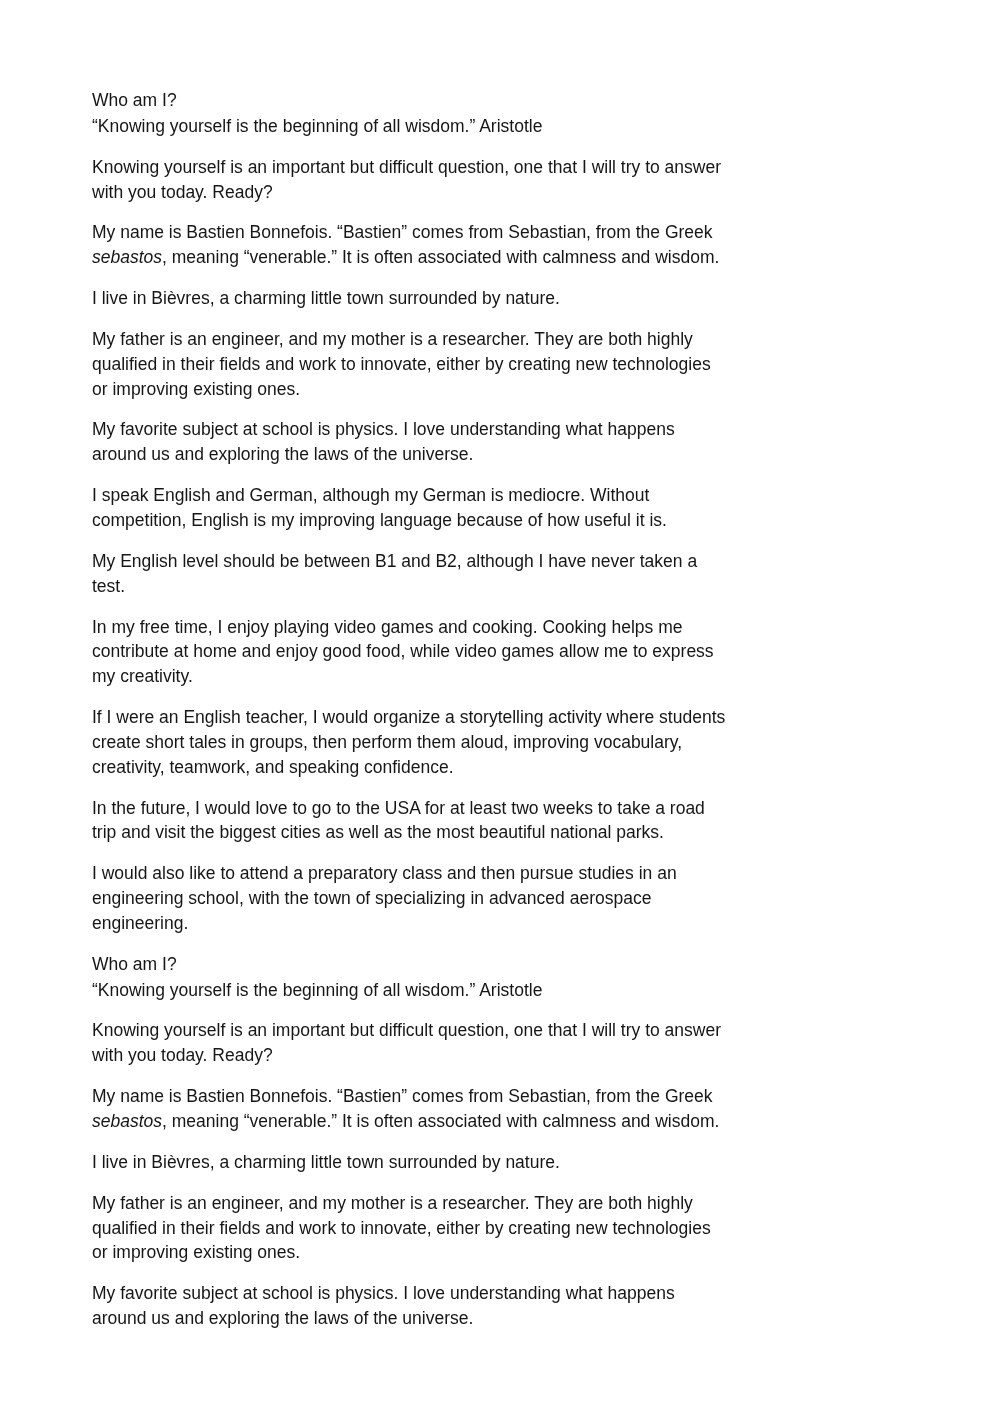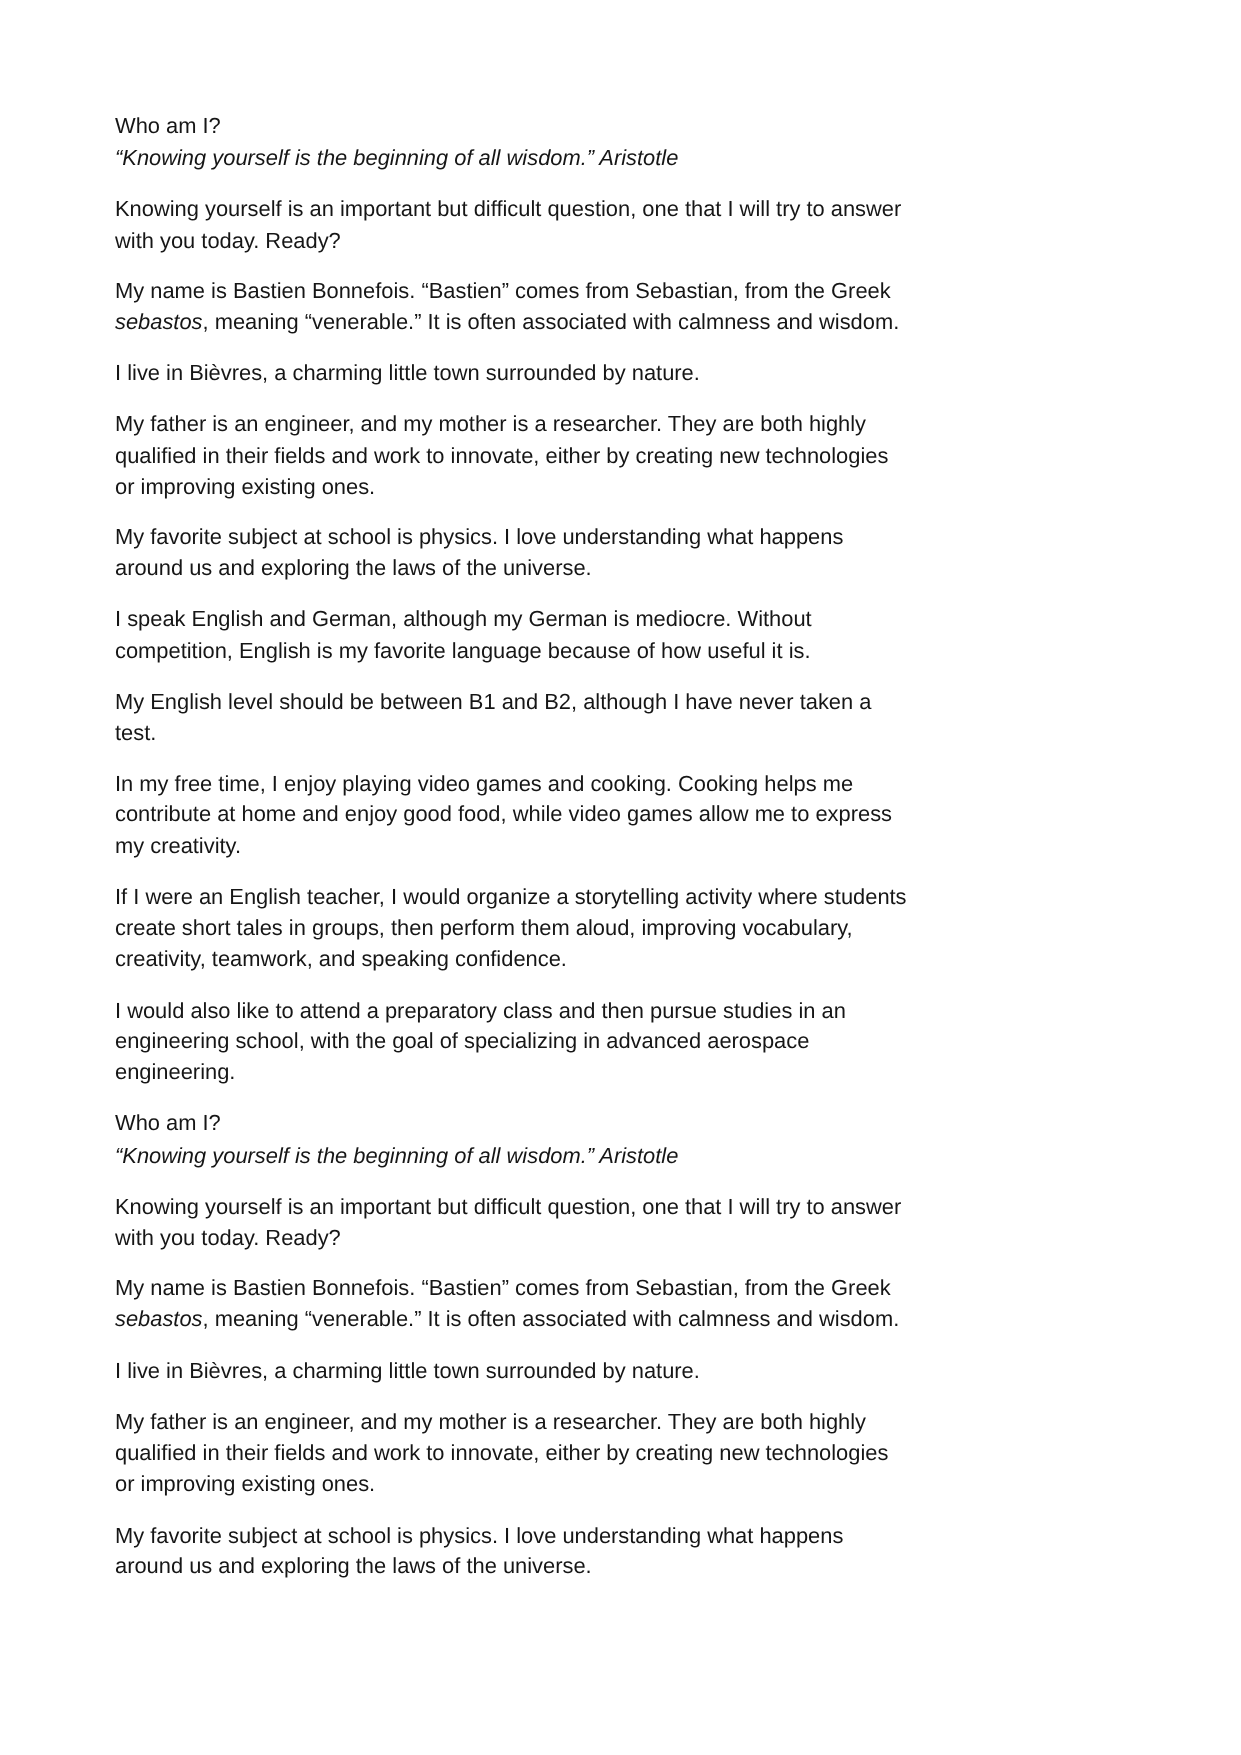--- a/index.html
+++ b/index.html
@@ -28,21 +28,20 @@
   }
   .para {
     margin: 0 0 16px 0;
     text-align: left;
   }
   .para.tight {
     margin-bottom: 1px;
   }
   .para.tight-last {
     margin-bottom: 16px;
-    font-style: italic;
   }
   .em {
     font-style: italic;
     text-align: right;
   }
 </style>
 </head>
 <body>
 
 <div class="page">
@@ -50,25 +49,26 @@
 
     <p class="para tight">Who am I?</p>
     <p class="para tight-last">“Knowing yourself is the beginning of all wisdom.”   Aristotle</p>
     <p class="para">Knowing yourself is an important but difficult question, one that I will try to answer with you today. Ready?</p>
 
     <p class="para"><span>My name is Bastien Bonnefois. “Bastien” comes from Sebastian, from the Greek </span><span class="em">sebastos</span><span>, meaning “venerable.” It is often associated with calmness and wisdom.</span></p>
 
     <p class="para">I live in Bièvres, a charming little town surrounded by nature.</p>
     <p class="para">My father is an engineer, and my mother is a researcher. They are both highly qualified in their fields and work to innovate, either by creating new technologies or improving existing ones.</p>
     <p class="para">My favorite subject at school is physics. I love understanding what happens around us and exploring the laws of the universe.</p>
-    <p class="para">I speak English and German, although my German is mediocre. Without competition, English is my favorite language because of how useful it is.</p>
+    <p class="para">I speak English and German, although my German is mediocre. Without competition, English is my improving language because of how useful it is.</p>
     <p class="para">My English level should be between B1 and B2, although I have never taken a test.</p>
     <p class="para">In my free time, I enjoy playing video games and cooking. Cooking helps me contribute at home and enjoy good food, while video games allow me to express my creativity.</p>
     <p class="para">If I were an English teacher, I would organize a storytelling activity where students create short tales in groups, then perform them aloud, improving vocabulary, creativity, teamwork, and speaking confidence.</p>
-    <p class="para">I would also like to attend a preparatory class and then pursue studies in an engineering school, with the goal of specializing in advanced aerospace engineering.</p>
+    <p class="para">In the future, I would love to go to the USA for at least two weeks to take a road trip and visit the biggest cities as well as the most beautiful national parks.</p>
+    <p class="para">I would also like to attend a preparatory class and then pursue studies in an engineering school, with the town of specializing in advanced aerospace engineering.</p>
 
     <p class="para tight">Who am I?</p>
     <p class="para tight-last">“Knowing yourself is the beginning of all wisdom.”   Aristotle</p>
     <p class="para">Knowing yourself is an important but difficult question, one that I will try to answer with you today. Ready?</p>
 
     <p class="para"><span>My name is Bastien Bonnefois. “Bastien” comes from Sebastian, from the Greek </span><span class="em">sebastos</span><span>, meaning “venerable.” It is often associated with calmness and wisdom.</span></p>
 
     <p class="para">I live in Bièvres, a charming little town surrounded by nature.</p>
     <p class="para">My father is an engineer, and my mother is a researcher. They are both highly qualified in their fields and work to innovate, either by creating new technologies or improving existing ones.</p>
     <p class="para">My favorite subject at school is physics. I love understanding what happens around us and exploring the laws of the universe.</p>

